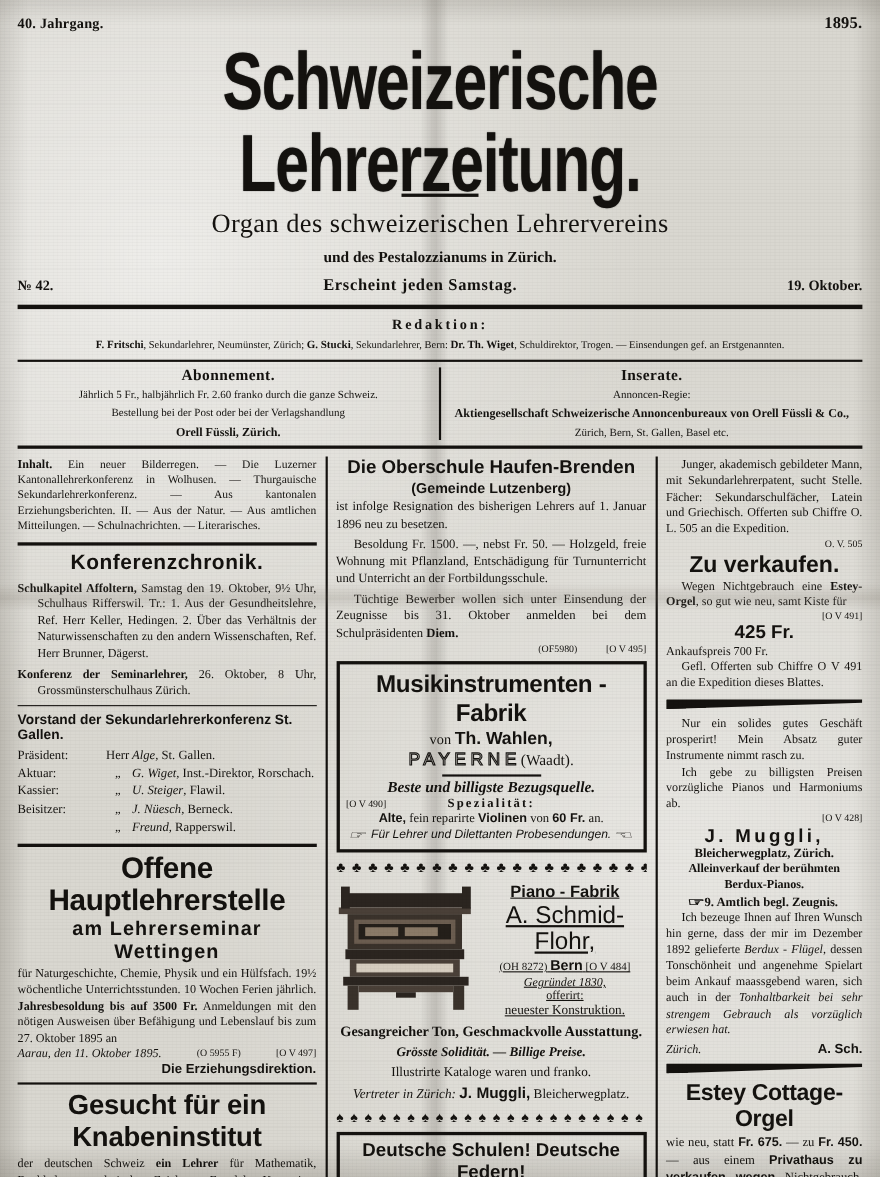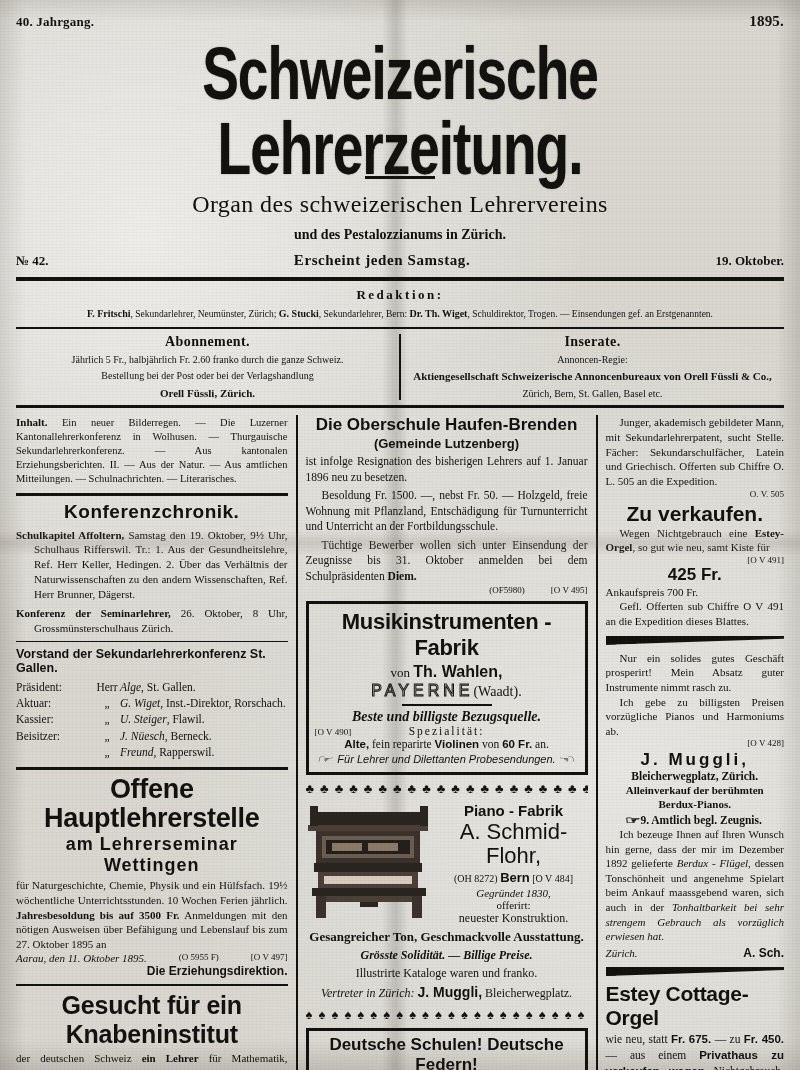--- a/index.html
+++ b/index.html
@@ -112,30 +112,30 @@
   .mi-von{text-align:center;font-size:13px;margin-top:2px;}
   .mi-von b{font-family:"Liberation Sans",sans-serif;font-size:16px;}
   .mi-city{text-align:center;font-size:16px;margin-top:1px;letter-spacing:4px;
     font-family:"Liberation Sans",sans-serif;
     color:transparent;-webkit-text-stroke:1px #14120f;}
   .mi-city span.w{letter-spacing:0;color:#14120f;-webkit-text-stroke:0;
     font-family:"Liberation Serif",serif;font-size:14px;}
   .mi-rule{width:90px;height:2px;background:#14120f;margin:4px auto 3px;}
   .mi-best{text-align:center;font-style:italic;font-weight:bold;font-size:14px;
     font-family:"Liberation Serif",serif;}
-  .mi-spez{text-align:center;font-weight:normal;font-size:11.5px;letter-spacing:2px;}
+  .mi-spez{text-align:center;font-weight:bold;font-size:11.5px;letter-spacing:2px;}
   .mi-alte{text-align:center;font-size:11.5px;margin-top:1px;}
   .mi-alte b{font-family:"Liberation Sans",sans-serif;}
   .mi-probe{display:flex;align-items:center;justify-content:center;gap:8px;
     font-style:italic;font-size:11px;margin-top:3px;font-family:"Liberation Sans",sans-serif;}
 
   .dingrow{font-size:13px;letter-spacing:1.4px;line-height:1;overflow:hidden;
     white-space:nowrap;text-align:center;margin:7px 0 5px;height:15px;}
 
-  .piano-wrap{display:flex;gap:8px;margin-top:2px;}
+  .piano-wrap{display:flex;gap:8px;margin-top:2px;text-decoration:underline;}
   .piano-img{width:126px;flex:none;}
   .piano-txt{flex:1;text-align:center;}
   .pf-1{font-family:"Liberation Sans",sans-serif;font-weight:bold;font-size:15px;}
   .pf-2{font-family:"Liberation Sans",sans-serif;font-size:22px;line-height:1.1;margin-top:1px;}
   .pf-3{font-size:10px;margin-top:2px;}
   .pf-3 b{font-family:"Liberation Sans",sans-serif;font-size:13px;}
   .pf-4{font-style:italic;font-size:11px;margin-top:2px;}
   .pf-5{font-size:11px;}
   .pf-6{font-family:"Liberation Sans",sans-serif;font-weight:bold;font-size:26px;letter-spacing:2px;margin-top:1px;}
   .pf-7{font-size:12px;}
@@ -154,21 +154,21 @@
   .wedge{height:9px;margin:7px 0 6px;
     background:linear-gradient(to bottom right,#14120f 50%,transparent 50%) no-repeat;
     background-size:100% 100%;
     clip-path:polygon(0 0,100% 0,100% 35%,0 100%);background-color:#14120f;}
   .muggli-h{text-align:center;font-family:"Liberation Sans",sans-serif;font-weight:bold;
     font-size:17px;letter-spacing:3px;margin-top:2px;}
   .muggli-s{text-align:center;font-weight:bold;font-size:11.5px;}
   .muggli-a{text-align:center;font-weight:bold;font-size:11px;line-height:1.25;margin-top:2px;}
   .zeugnis{text-align:center;font-weight:bold;font-size:11.5px;margin-top:2px;}
   .estey-h{font-family:"Liberation Sans",sans-serif;font-weight:bold;font-size:21px;
-    letter-spacing:-.3px;text-align:left;}
+    letter-spacing:-.3px;text-align:center;}
   .estey-b{font-size:11.5px;line-height:1.38;text-align:justify;margin-top:2px;}
   .estey-b b{font-family:"Liberation Sans",sans-serif;}
   .hand{display:inline-block;transform:scaleX(1.6);font-size:11px;}
   .hand.flip{transform:scaleX(-1.6);}
 </style>
 </head>
 <body>
 
 <div class="page">
   <div class="fold"></div>

